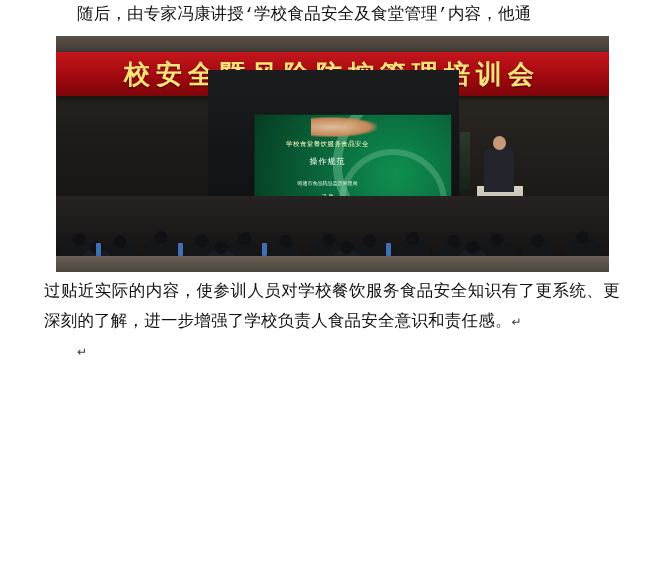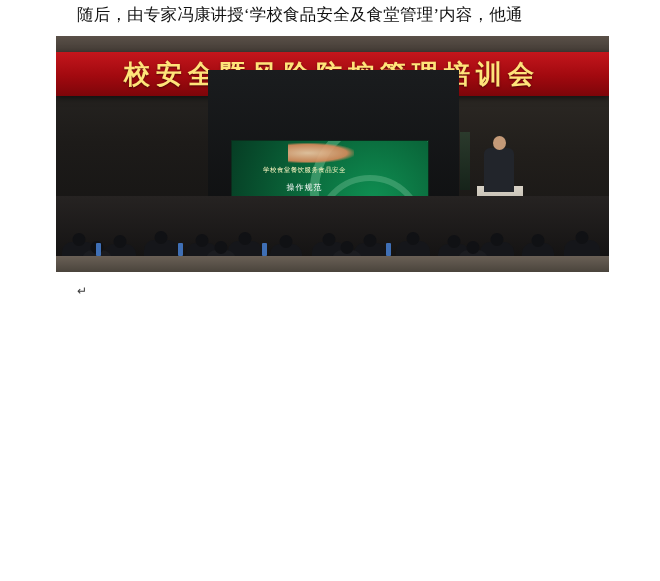--- a/index.html
+++ b/index.html
@@ -27,20 +27,21 @@
   p.para {
     margin: 0;
     font-size: 16.5px;
     line-height: 30px;
     letter-spacing: 0.2px;
     color: #111;
     text-align: justify;
   }
   p.para.indent {
     text-indent: 2em;
+    font-family: Liberation Mono, monospace;
   }
   .pilcrow {
     font-family: "Liberation Sans", sans-serif;
     font-size: 12px;
     color: #3a3a3a;
     vertical-align: baseline;
   }
   .spacer-line {
     height: 28px;
     font-size: 16.5px;
@@ -103,26 +104,25 @@
   }
   
   .stage {
     position: absolute;
     left: 152px; top: 34px;
     width: 251px; height: 160px;
     background: linear-gradient(180deg, #1a1c1e 0%, #0e0f10 100%);
   }
   .screen {
     position: absolute;
-    left: 175px; top: 78px;
+    left: 198px; top: 78px;
     width: 196px; height: 108px;
     background: radial-gradient(circle at 72% 55%, #0f8f52 0%, #0a6a3c 45%, #063d24 100%);
     border: 1px solid #0b2c1c;
     overflow: hidden;
-    margin-top: 26px;
   }
   .screen .swirl {
     position: absolute;
     right: -30px; top: -25px;
     width: 130px; height: 130px;
     border-radius: 50%;
     border: 9px solid rgba(160, 235, 190, 0.32);
     transform: rotate(18deg);
   }
   .screen .swirl2 {
@@ -335,20 +335,23 @@
             </div>
           <div class="bottle" style="left:40px;"></div>
           <div class="bottle" style="left:122px;"></div>
           <div class="bottle" style="left:206px;"></div>
           <div class="bottle" style="left:330px;"></div>
         </div>
         <div class="floor"></div>
       </div>
     </div>
 
+    <p class="para">
+      <span>过贴近实际的内容，使参训人员对学校餐饮服务食品安全知识有了更系统、更深刻的了解，进一步增强了学校负责人食品安全意识和责任感。</span><span class="pilcrow">↵</span>
+    </p>
 
     <div class="spacer-line">
       <span class="pilcrow">↵</span>
     </div>
 
 
   </div>
 </div>
 
 </body></html>

